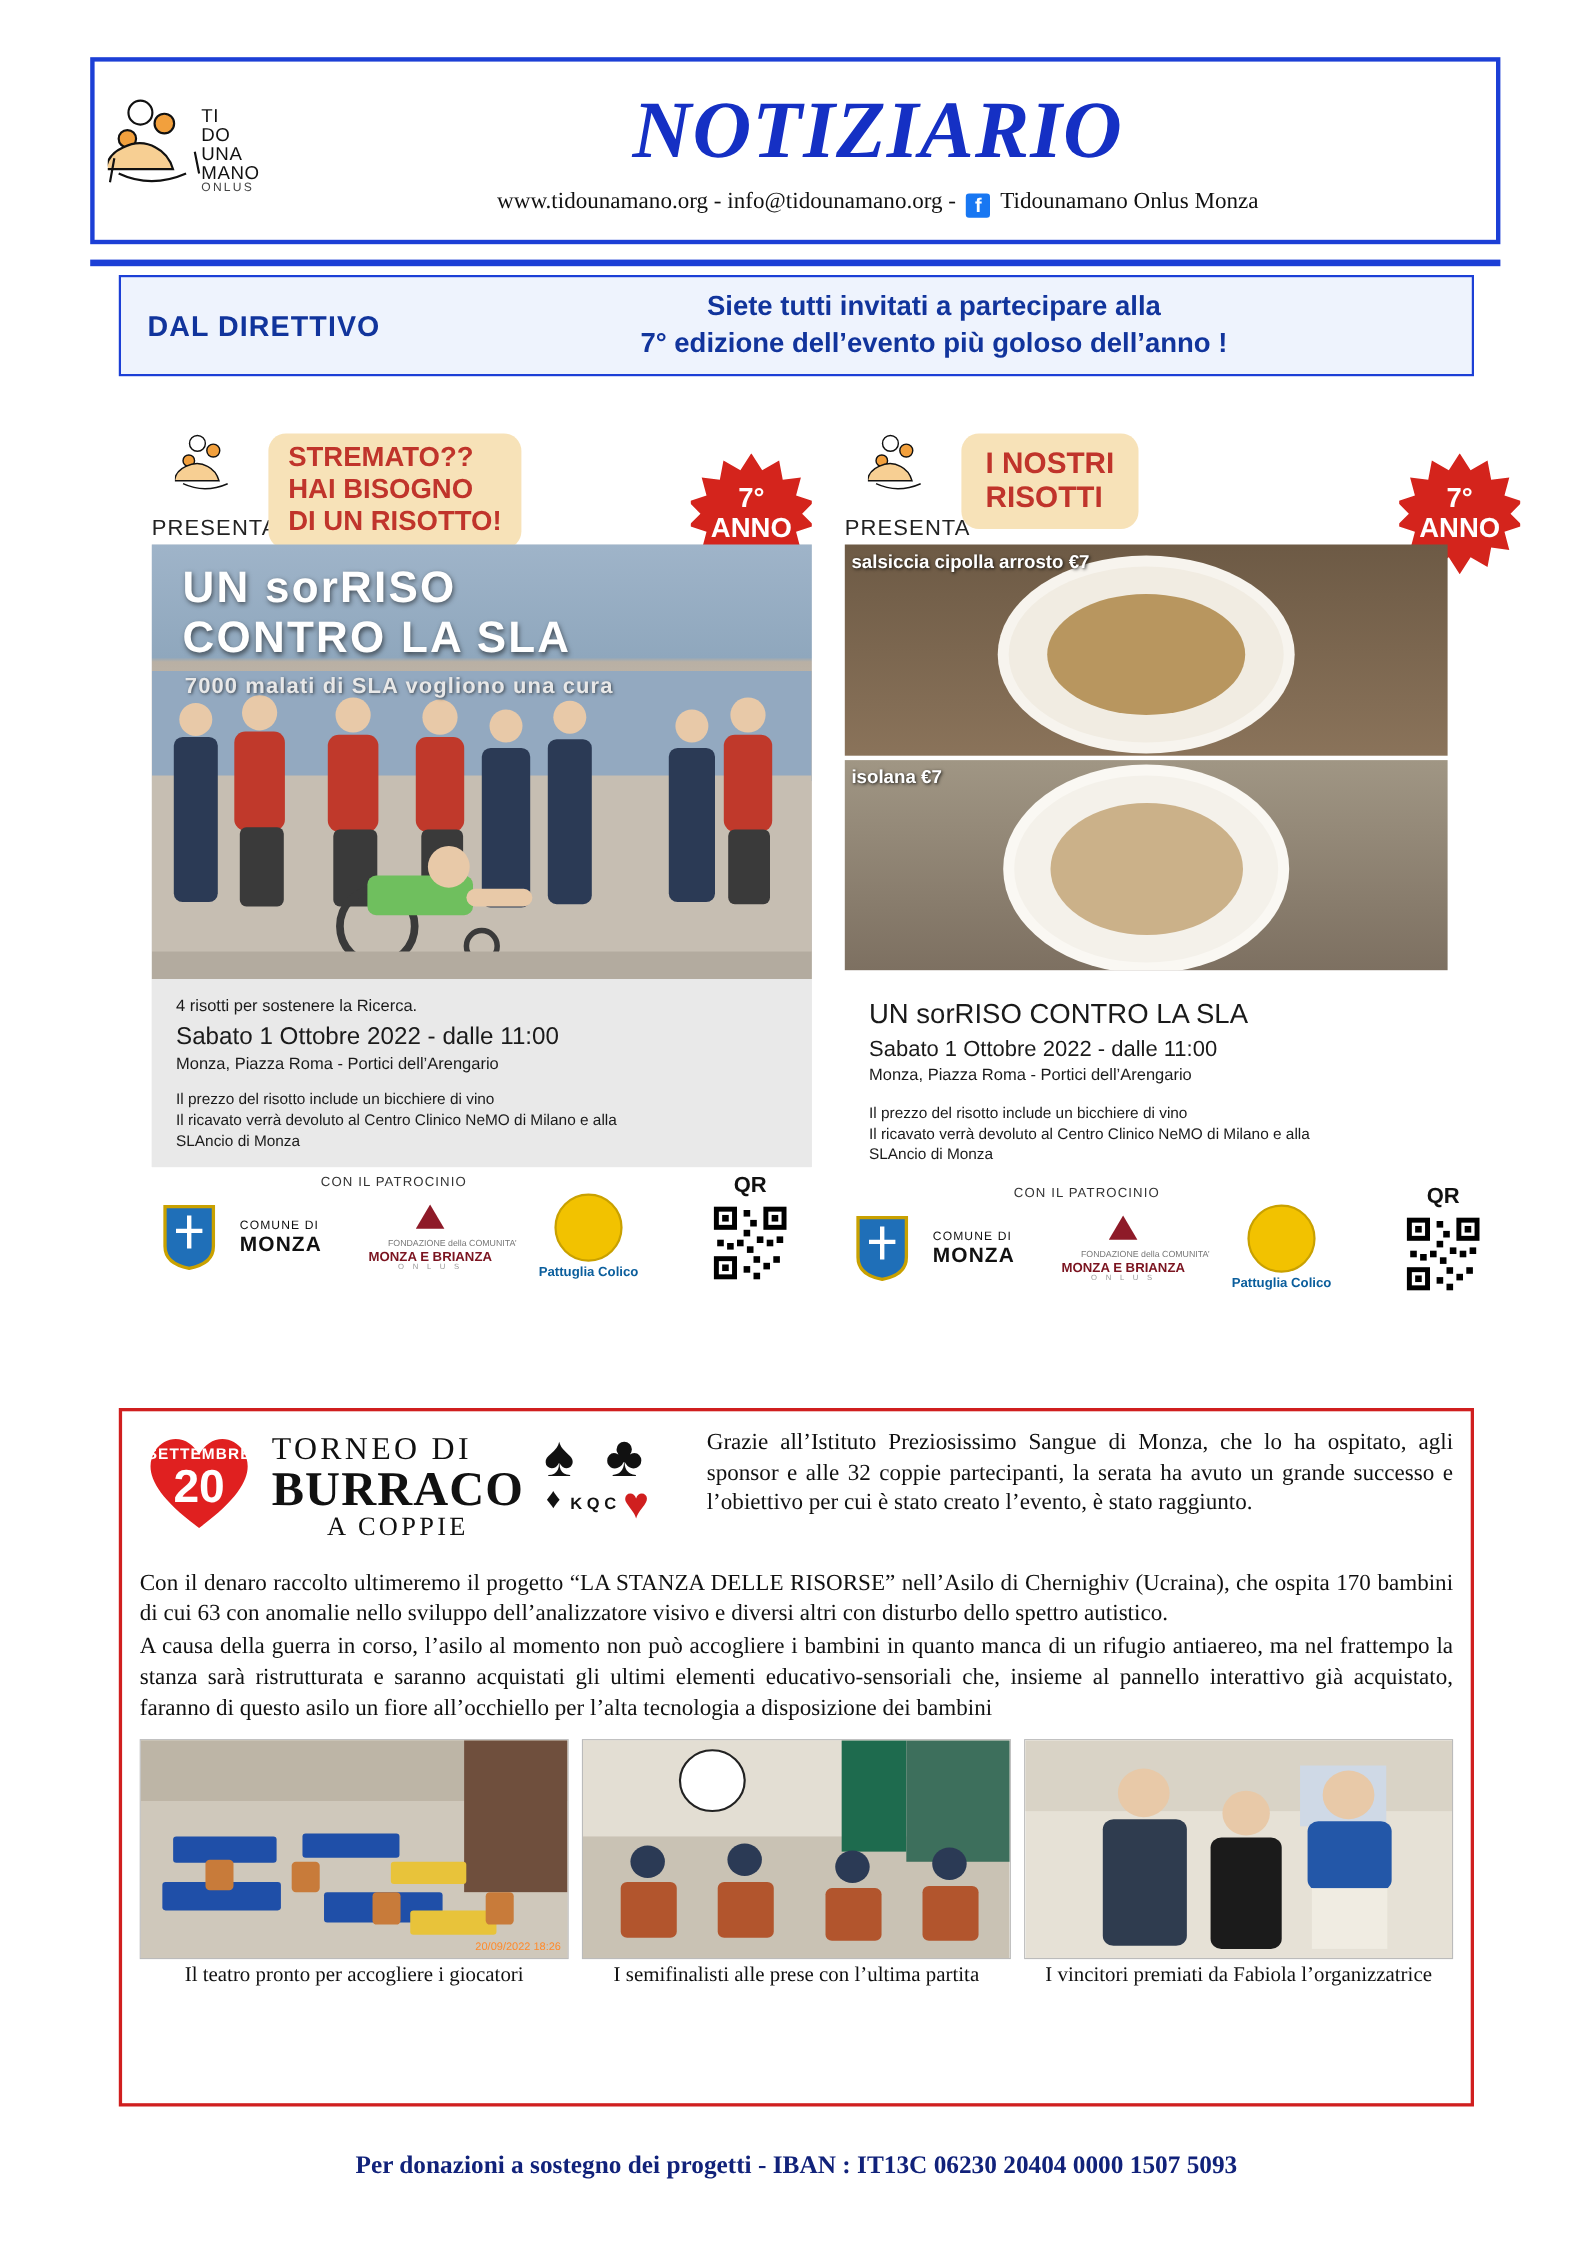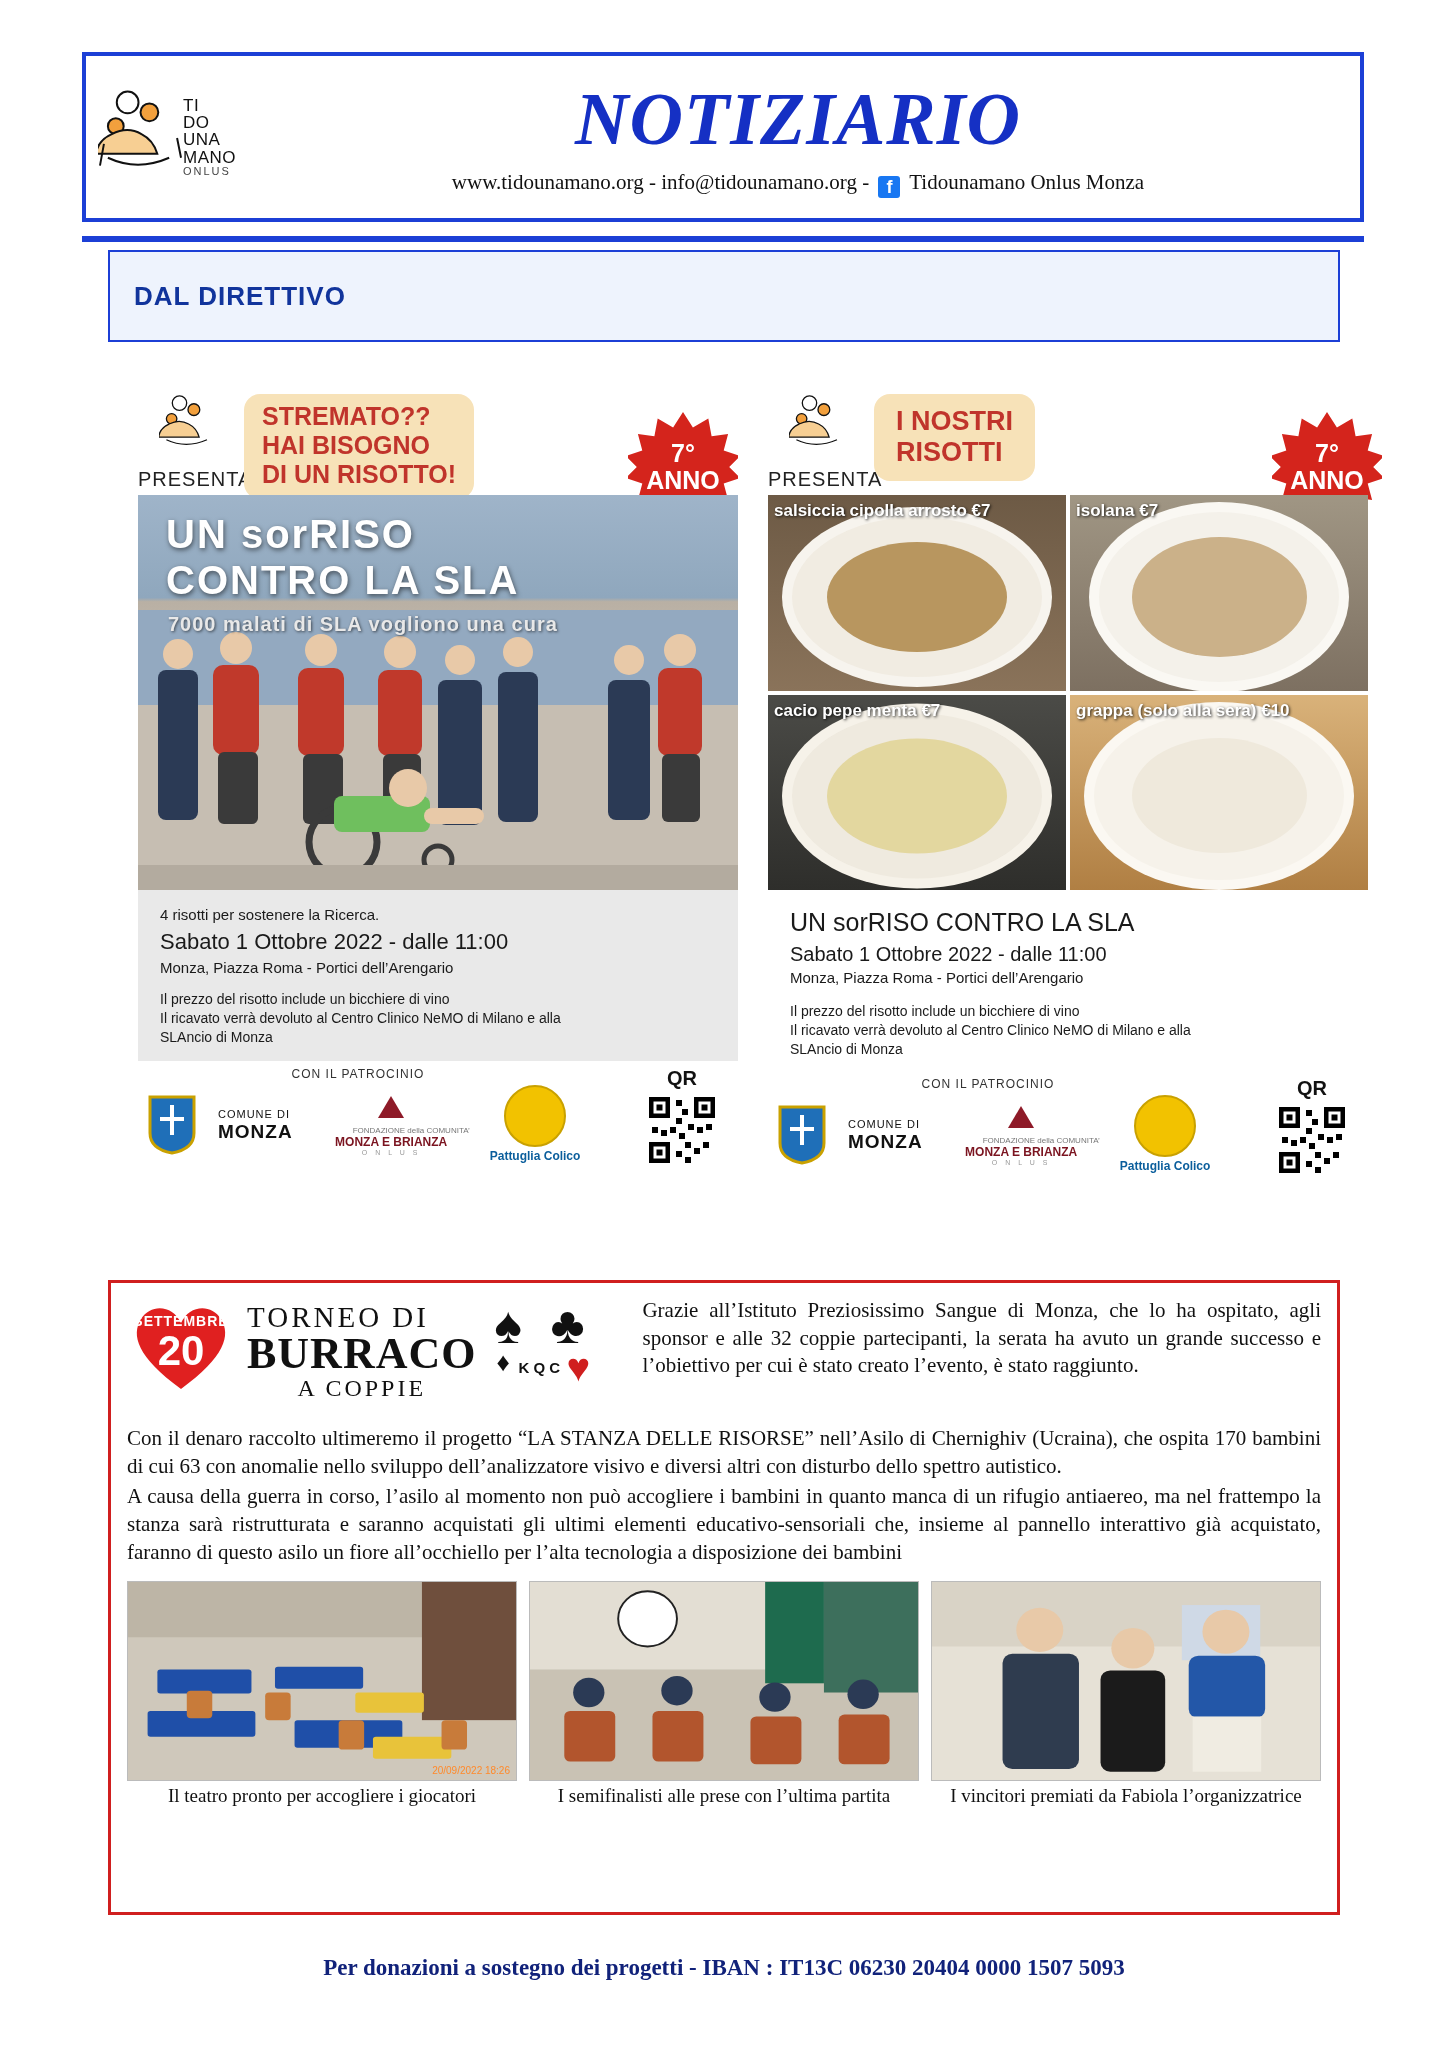--- a/index.html
+++ b/index.html
@@ -119,21 +119,21 @@
   .fond .l3 { font-size:7px; letter-spacing:3px; color:#999; }
   .pattuglia { text-align:center; font-family:"Liberation Sans", sans-serif; }
   .pattuglia .badge { width:62px; height:62px; border-radius:50%; background:#f2c200; border:2px solid #c9a100; margin:0 auto; position:relative; }
   .pattuglia .nm { font-size:12px; font-weight:700; color:#0b5e9c; margin-top:2px; }
 
   .qr-wrap { position:absolute; right:20px; top:0; text-align:center; }
   .qr-label { font-family:"Liberation Sans", sans-serif; font-weight:700; font-size:20px; margin-bottom:4px; }
   .qr { width:72px; height:72px; }
 
   
-  .dish-grid { width:600px; height:395px; display:grid; grid-template-columns:1fr 1fr; grid-template-rows:1fr 1fr; gap:4px; }
+  .dish-grid { width:548px; height:395px; display:grid; grid-template-columns:1fr; grid-template-rows:1fr 1fr; gap:4px; }
   .dish { position:relative; overflow:hidden; }
   .dish .cap {
     position:absolute; left:6px; top:6px; color:#fff; font-family:"Liberation Sans", sans-serif;
     font-weight:700; font-size:17px; text-shadow:1px 1px 3px rgba(0,0,0,.85);
   }
   .plate { position:absolute; left:50%; top:52%; transform:translate(-50%,-50%); border-radius:50%; }
 
   .right-body { padding:18px 4px 0 22px; font-family:"Liberation Sans", sans-serif; color:#1a1a1a; }
   .rb-title { font-size:25px; margin-bottom:6px; }
   .rb-big { font-size:20px; margin-bottom:3px; }
@@ -220,20 +220,24 @@
         </div>
       </div>
 
     </div>
   </div>
 
   <div class="blue-rule"></div>
 
   <div class="direttivo">
     <div class="direttivo-label">DAL  DIRETTIVO</div>
+    <div class="direttivo-text">
+      <div>Siete   tutti   invitati a partecipare alla</div>
+      <div>7° edizione dell’evento  più goloso dell’anno !</div>
+    </div>
   </div>
 
   <div class="flyers">
 
     <div class="flyer flyer-left">
       <div class="presenta-row">
         <div class="presenta-logo">
           <svg class="logo-svg" viewBox="0 0 86 110">
             <circle cx="30" cy="20" r="11" fill="none" stroke="#111" stroke-width="2"></circle>
             <circle cx="52" cy="30" r="9" fill="#f2a03d" stroke="#111" stroke-width="2"></circle>

